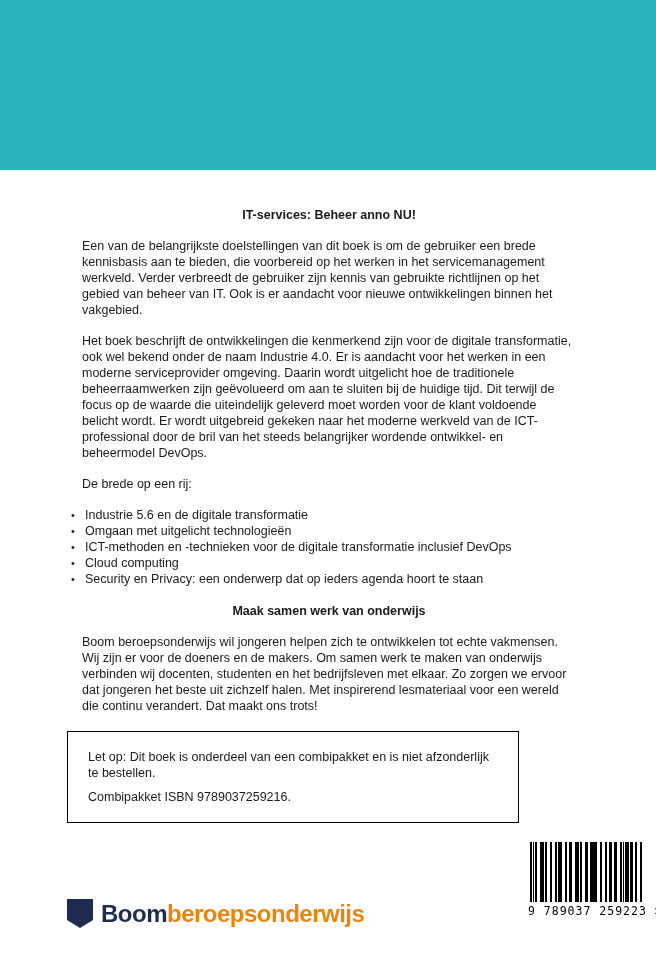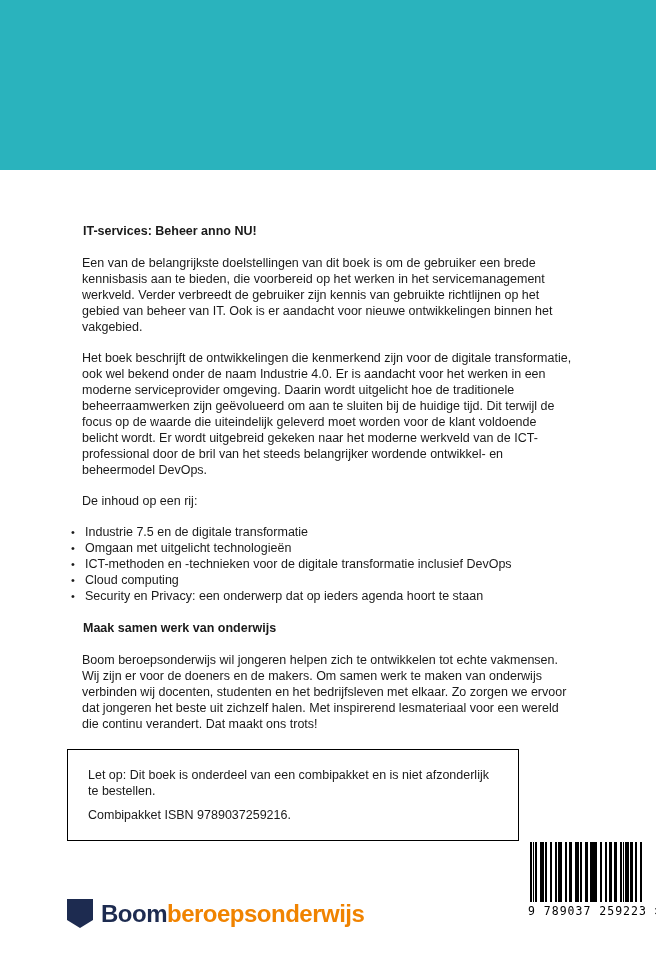--- a/index.html
+++ b/index.html
@@ -19,21 +19,22 @@
   }
   .content{
     position:absolute;
     left:67px;top:207px;
     width:524px;
     font-size:12.5px;
     line-height:16px;
   }
   .heading{
     font-weight:bold;
-    margin:16px;
+    margin:0;
+    text-align:center;
   }
   .heading.gap-above{margin-top:16px;}
   p.body-par{margin:15px;}
   ul.contents{
     list-style:none;
     margin:0;padding:0;
   }
   ul.contents li{
     position:relative;
     padding-left:18px;
@@ -98,23 +99,23 @@
 <body>
 
 <div class="page">
 
   <div class="band"></div>
 
   <div class="content">
     <p class="heading">IT-services: Beheer anno NU!</p>
     <p class="body-par">Een van de belangrijkste doelstellingen van dit boek is om de gebruiker een brede kennisbasis aan te bieden, die voorbereid op het werken in het servicemanagement werkveld. Verder verbreedt de gebruiker zijn kennis van gebruikte richtlijnen op het gebied van beheer van IT. Ook is er aandacht voor nieuwe ontwikkelingen binnen het vakgebied.</p>
     <p class="body-par">Het boek beschrijft de ontwikkelingen die kenmerkend zijn voor de digitale transformatie, ook wel bekend onder de naam Industrie 4.0. Er is aandacht voor het werken in een moderne serviceprovider omgeving. Daarin wordt uitgelicht hoe de traditionele beheerraamwerken zijn geëvolueerd om aan te sluiten bij de huidige tijd. Dit terwijl de focus op de waarde die uiteindelijk geleverd moet worden voor de klant voldoende belicht wordt. Er wordt uitgebreid gekeken naar het moderne werkveld van de ICT-professional door de bril van het steeds belangrijker wordende ontwikkel- en beheermodel DevOps.</p>
-    <p class="body-par">De inhoud op een rij:</p>
+    <p class="body-par">De brede op een rij:</p>
     <ul class="contents">
-      <li><span>Industrie 7.5 en de digitale transformatie</span></li>
+      <li><span>Industrie 5.6 en de digitale transformatie</span></li>
       <li><span>Omgaan met uitgelicht technologieën</span></li>
       <li><span>ICT-methoden en -technieken voor de digitale transformatie inclusief DevOps</span></li>
       <li><span>Cloud computing</span></li>
       <li><span>Security en Privacy: een onderwerp dat op ieders agenda hoort te staan</span></li>
     </ul>
 
     <p class="heading gap-above">Maak samen werk van onderwijs</p>
     <p class="body-par">Boom beroepsonderwijs wil jongeren helpen zich te ontwikkelen tot echte vakmensen. Wij zijn er voor de doeners en de makers. Om samen werk te maken van onderwijs verbinden wij docenten, studenten en het bedrijfsleven met elkaar. Zo zorgen we ervoor dat jongeren het beste uit zichzelf halen. Met inspirerend lesmateriaal voor een wereld die continu verandert. Dat maakt ons trots!</p>
 
     <div class="notice-box">

